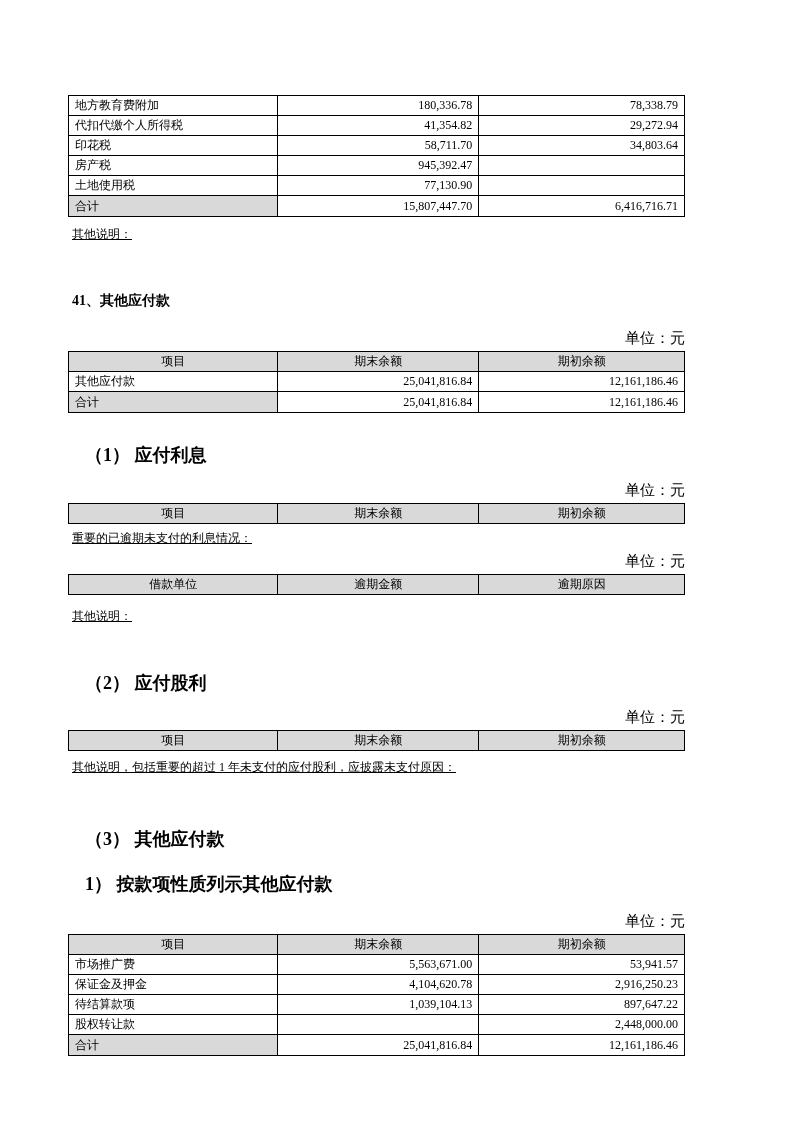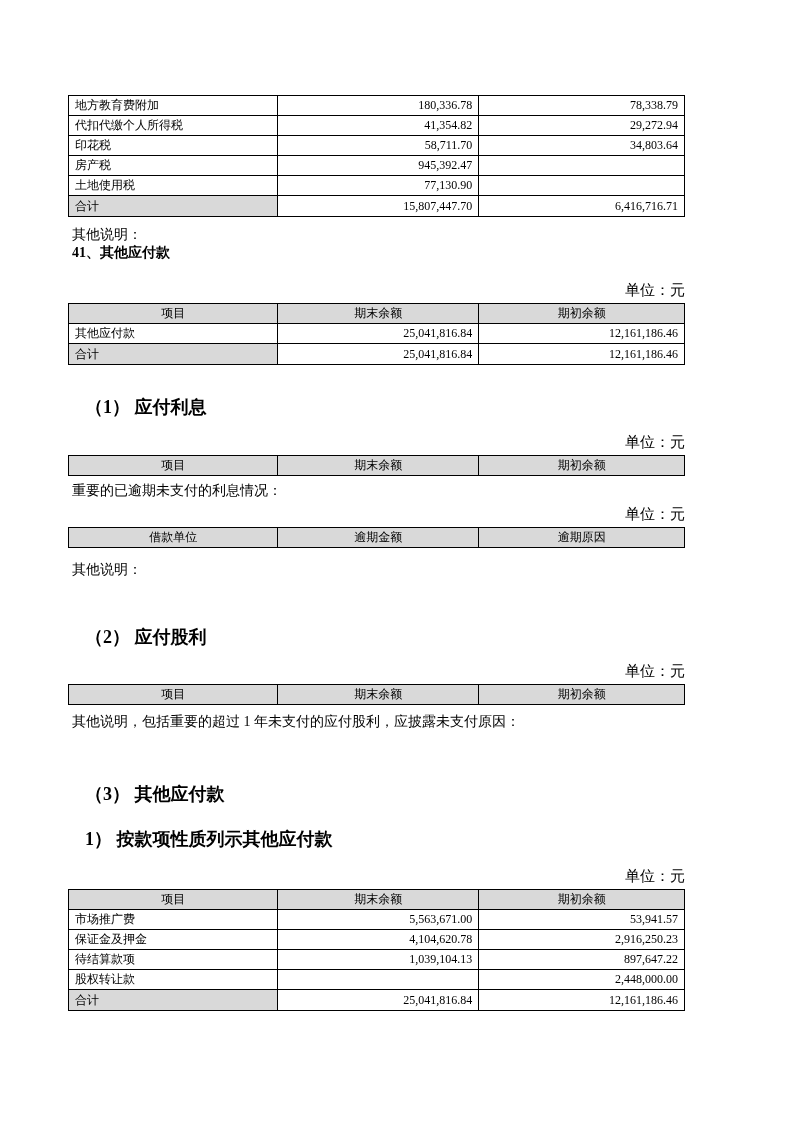--- a/index.html
+++ b/index.html
@@ -49,37 +49,38 @@
   table.data-table td.cell-num { text-align: right; }
   table.data-table tr.total-row td { height: 21px; }
   table.data-table tr.total-row td:first-child { background: #d9d9d9; }
 
   .unit-label {
     text-align: right;
     font-size: 15px;
     margin-bottom: 3px;
   }
   .note {
-    font-size: 14px;
+    font-size: 12px;
     padding-left: 4px;
+    text-decoration: underline;
   }
   .h-section {
     font-size: 14px;
     font-weight: bold;
     padding-left: 4px;
   }
   .h-sub {
     font-size: 18px;
     font-weight: bold;
     padding-left: 17px;
   }
 
   
   .mt-note1      { margin-top: 9px; }
-  .mt-heading41  { }
+  .mt-heading41  { margin-top: 49px; }
   .mt-unit1      { margin-top: 19px; }
   .mt-h-interest { margin-top: 30px; }
   .mt-unit2      { margin-top: 14px; }
   .mt-note2      { margin-top: 6px; }
   .mt-unit3      { margin-top: 5px; }
   .mt-note3      { margin-top: 13px; }
   .mt-h-dividend { margin-top: 46px; }
   .mt-unit4      { margin-top: 13px; }
   .mt-note4      { margin-top: 8px; }
   .mt-h-other    { margin-top: 51px; }

